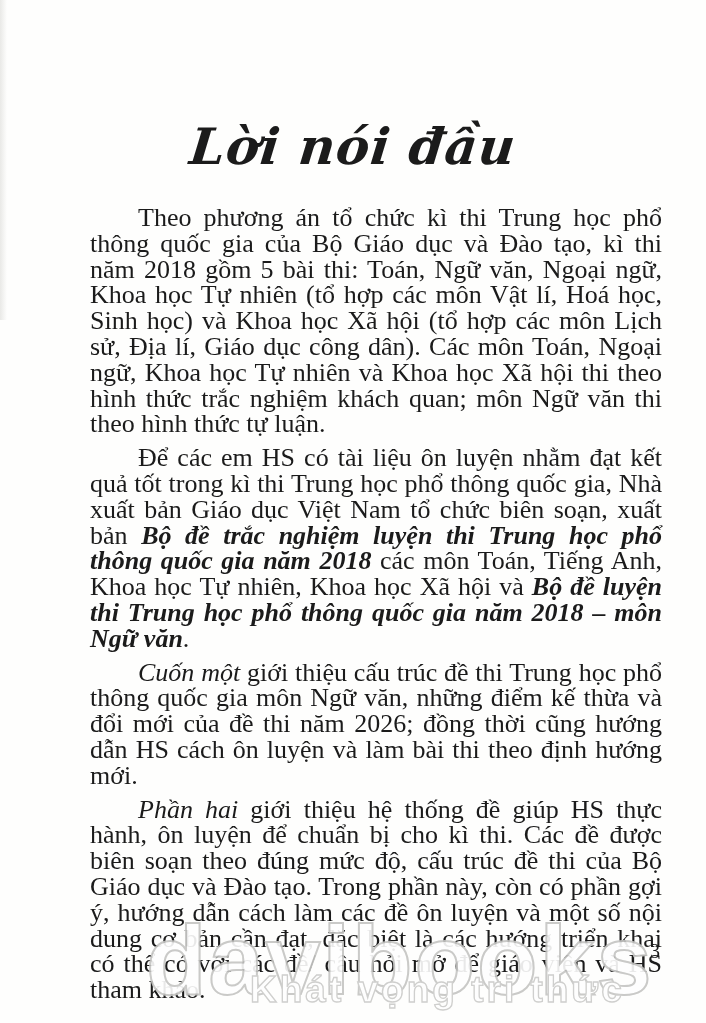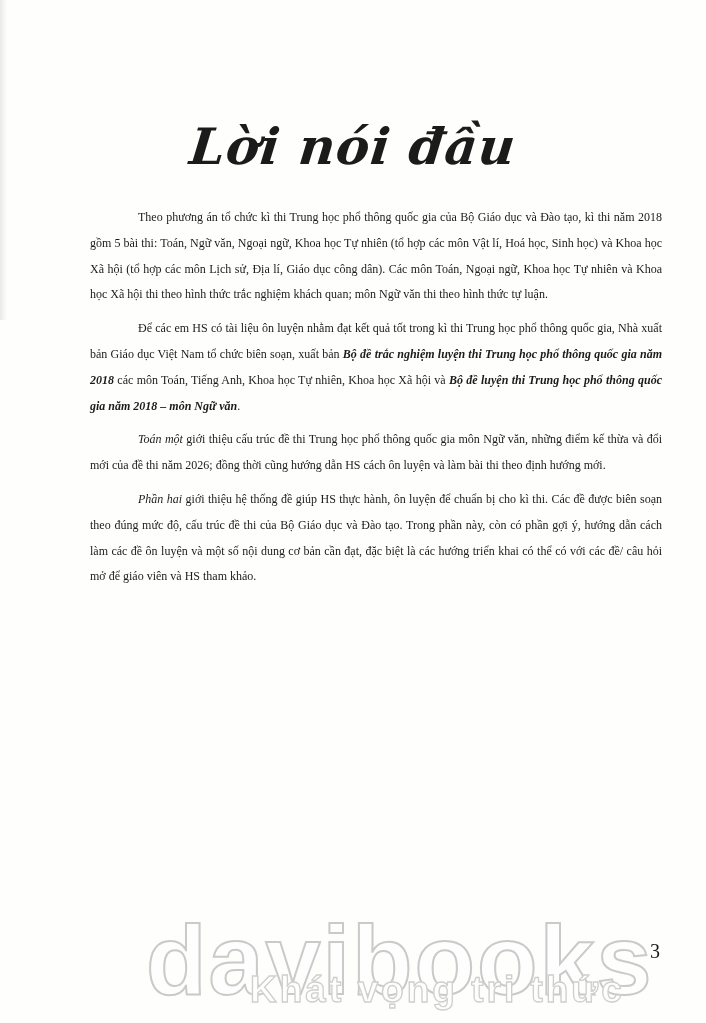--- a/index.html
+++ b/index.html
@@ -25,21 +25,21 @@
     font-family:"DejaVu Serif", serif;
     font-style:italic;
     font-weight:700;
     font-size:50px;
     line-height:1.3;
     letter-spacing:1px;
     transform:skewX(-6deg);
   }
   .body {
     position:absolute; top:205px; left:90px; width:572px;
-    font-size:12px;
+    font-size:26px;
     line-height:25.8px;
     text-align:justify;
   }
   .para { margin:0 0 8px 0; text-indent:48px; }
   .bi { font-weight:bold; font-style:italic; }
   .it { font-style:italic; }
   .page-number {
     position:absolute; top:940px; left:640px;
     width:30px; text-align:center;
     font-size:20px;
@@ -77,21 +77,21 @@
   <div class="scan-edge"></div>
 
   <h1 class="title">Lời nói đầu</h1>
 
   <div class="body">
     <p class="para"><span>Theo phương án tổ chức kì thi Trung học phổ thông quốc gia của Bộ Giáo dục và Đào tạo, kì thi năm 2018 gồm 5 bài thi: Toán, Ngữ văn, Ngoại ngữ, Khoa học Tự nhiên (tổ hợp các môn Vật lí, Hoá học, Sinh học) và Khoa học Xã hội (tổ hợp các môn Lịch sử, Địa lí, Giáo dục công dân). Các môn Toán, Ngoại ngữ, Khoa học Tự nhiên và Khoa học Xã hội thi theo hình thức trắc nghiệm khách quan; môn Ngữ văn thi theo hình thức tự luận.</span></p>
 
     <p class="para"><span>Để các em HS có tài liệu ôn luyện nhằm đạt kết quả tốt trong kì thi Trung học phổ thông quốc gia, Nhà xuất bản Giáo dục Việt Nam tổ chức biên soạn, xuất bản </span><span class="bi">Bộ đề trắc nghiệm luyện thi Trung học phổ thông quốc gia năm 2018</span><span> các môn Toán, Tiếng Anh, Khoa học Tự nhiên, Khoa học Xã hội và </span><span class="bi">Bộ đề luyện thi Trung học phổ thông quốc gia năm 2018 – môn Ngữ văn</span><span>.</span></p>
 
 
-    <p class="para"><span class="it">Toán một</span><span> giới thiệu cấu trúc đề thi Trung học phổ thông quốc gia môn Ngữ văn, những điểm kế thừa và đổi mới của đề thi năm 2026; đồng thời cũng hướng dẫn HS cách ôn luyện và làm bài thi theo định hướng mới.</span></p>
+    <p class="para"><span class="it">Cuốn một</span><span> giới thiệu cấu trúc đề thi Trung học phổ thông quốc gia môn Ngữ văn, những điểm kế thừa và đổi mới của đề thi năm 2026; đồng thời cũng hướng dẫn HS cách ôn luyện và làm bài thi theo định hướng mới.</span></p>
 
     <p class="para"><span class="it">Phần hai</span><span> giới thiệu hệ thống đề giúp HS thực hành, ôn luyện để chuẩn bị cho kì thi. Các đề được biên soạn theo đúng mức độ, cấu trúc đề thi của Bộ Giáo dục và Đào tạo. Trong phần này, còn có phần gợi ý, hướng dẫn cách làm các đề ôn luyện và một số nội dung cơ bản cần đạt, đặc biệt là các hướng triển khai có thể có với các đề/ câu hỏi mở để giáo viên và HS tham khảo.</span></p>
   </div>
 
   <div class="watermark">
     <div class="wm-brand">davibooks</div>
     <div class="wm-tagline">Khát vọng tri thức</div>
   </div>
 
   <div class="page-number">3</div>

